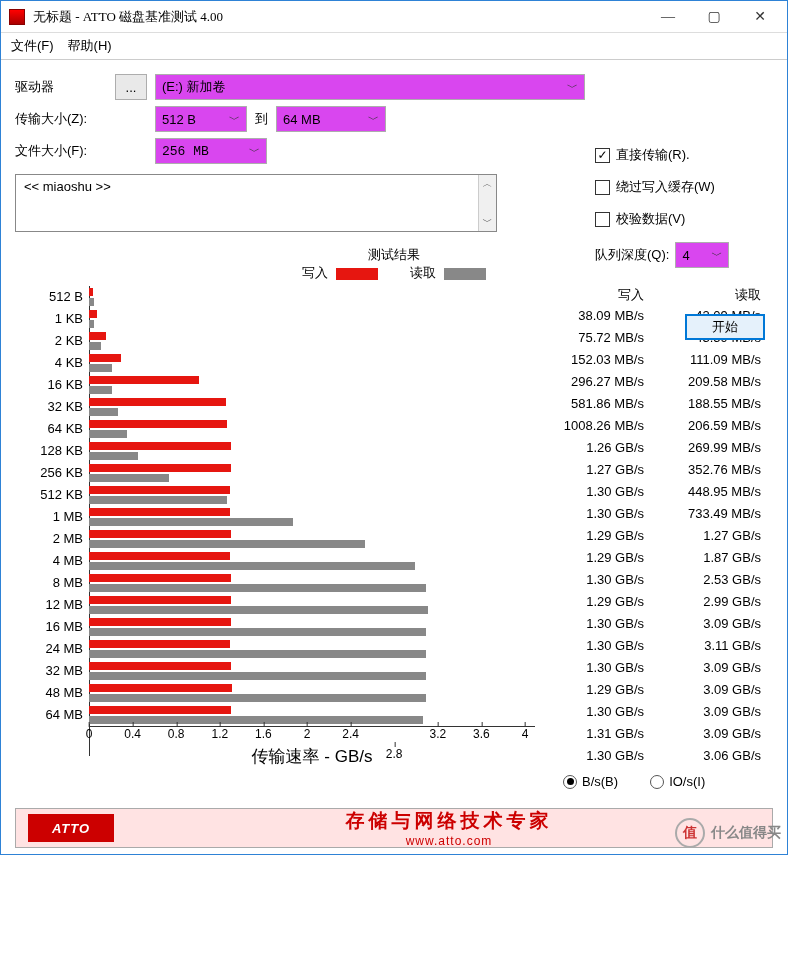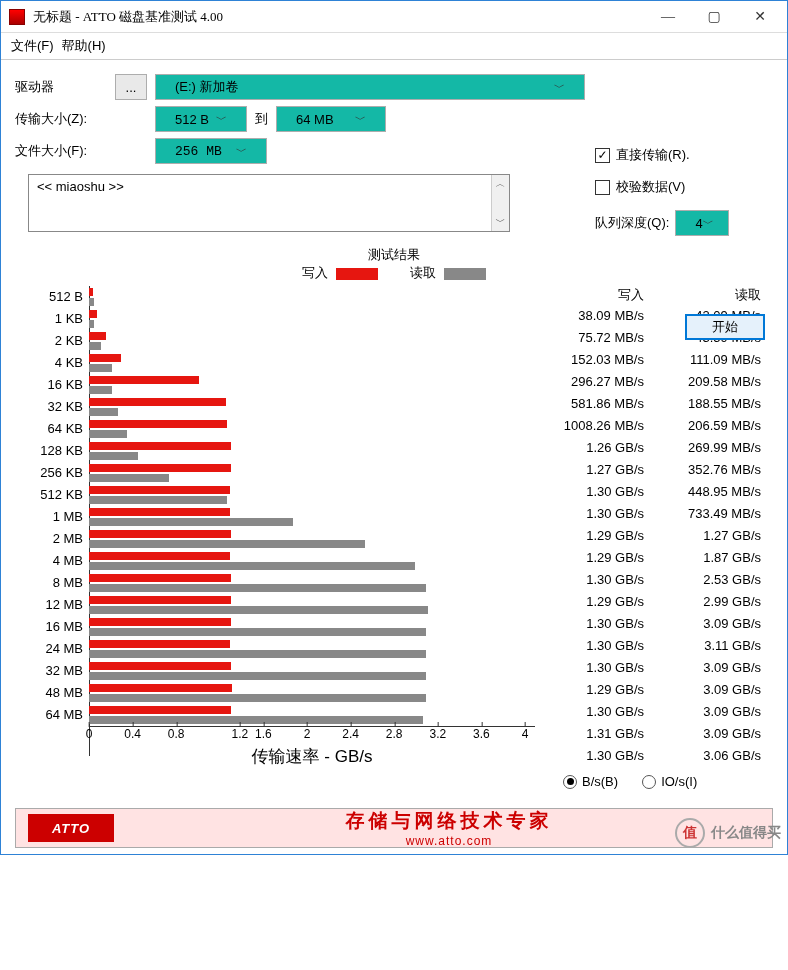--- a/index.html
+++ b/index.html
@@ -27,35 +27,35 @@
     margin-right: 8px;
   }
   .titlebar .title { flex: 1; }
   .titlebar .win-btn {
     width: 46px; height: 30px;
     display:flex;align-items:center;justify-content:center;
     font-size:14px;color:#333;
   }
   .menubar {
     padding: 4px 10px;
-    display:flex;gap:8px;
+    display:flex;gap:14px;
   }
   .menubar span { cursor:default; }
   .content {
     border-top:1px solid #ccc;
     padding:8px 14px 4px 14px;
   }
   .row { display:flex; align-items:center; margin:6px 0; }
   .row .lbl { width:100px; }
   .select {
     border:1px solid #adadad;
-    background:#14b8a6;
+    background:#d946ef;
     height:26px;
     display:flex;align-items:center;justify-content:space-between;
-    padding:0 19px;
+    padding:0 6px;
     font-size:13px;
   }
   .select .chev { font-size:11px;color:#333;}
   .btn {
     border:1px solid #adadad;
     background:#e9e9e9;
     height:26px;
     display:flex;align-items:center;justify-content:center;
     padding:0 10px;
   }
@@ -68,21 +68,20 @@
     position:absolute; right:22px; top:86px; width:170px;
     display:flex;flex-direction:column;gap:14px;
   }
   .right-col .opt { display:flex;align-items:center;}
   .ql-row { display:flex;align-items:center;gap:6px;}
   .textbox {
     margin-top:10px;
     border:1px solid #888;
     width:482px;height:58px;
     display:flex;
-    margin-left:13px;
   }
   .textbox .ta {
     flex:1;padding:4px 8px;font-size:13px;
   }
   .textbox .scroll {
     width:18px;background:#f0f0f0;border-left:1px solid #ccc;
     display:flex;flex-direction:column;justify-content:space-between;
     align-items:center;padding:2px 0;font-size:10px;color:#555;
   }
   .start-btn {
@@ -134,21 +133,21 @@
   .xtick {
     position:absolute;top:0;font-size:12px;transform:translateX(-50%);
   }
   .xtick::before {
     content:"";position:absolute;left:50%;top:-5px;width:1px;height:5px;background:#333;
   }
   .xaxis-label {
     position:absolute;left:0;right:0;top:18px;text-align:center;font-size:17px;
   }
   .radio-row {
-    display:flex;gap:24px;padding:8px 0 4px 24px;
+    display:flex;gap:32px;padding:8px 0 4px 24px;
   }
   .radio-row .r {
     display:flex;align-items:center;gap:5px;
   }
   .radio {
     width:14px;height:14px;border:1px solid #555;border-radius:50%;
     display:inline-flex;align-items:center;justify-content:center;
   }
   .radio.sel::after { content:"";width:7px;height:7px;border-radius:50%;background:#000;}
   .footer {
@@ -226,20 +225,24 @@
       </div>
     </div>
 
     <div class="right-col">
       <div class="opt">
         <span class="chk">✓</span>
         <span>直接传输(R).</span>
       </div>
       <div class="opt">
         <span class="chk"></span>
+        <span>绕过写入缓存(W)</span>
+      </div>
+      <div class="opt">
+        <span class="chk"></span>
         <span>校验数据(V)</span>
       </div>
       <div class="ql-row">
         <span>队列深度(Q):</span>
         <div class="select" style="width:54px;">
           <span>4</span>
           <span class="chev">﹀</span>
         </div>
       </div>
     </div>
@@ -366,25 +369,25 @@
                 <div class="ylabel">64 MB</div>
                 <div class="bar-w" style="width:141.70000000000002px"></div>
                 <div class="bar-r" style="width:333.54px"></div>
               </div>
             </div>
           <div class="xaxis" id="xaxis">
             <div class="xaxis-label">传输速率 - GB/s</div>
           <div class="xtick" style="left: 0px;">0</div>
               <div class="xtick" style="left: 43.6px;">0.4</div>
               <div class="xtick" style="left: 87.2px;">0.8</div>
-              <div class="xtick" style="left: 130.8px; margin-left: 20px;">1.2</div>
+              <div class="xtick" style="left: 130.8px;">1.2</div>
               <div class="xtick" style="left: 174.4px;">1.6</div>
               <div class="xtick" style="left: 218px;">2</div>
               <div class="xtick" style="left: 261.6px;">2.4</div>
-              <div class="xtick" style="left: 305.2px;">2.8</div>
+              <div class="xtick" style="left: 305.2px; margin-top: 20px;">2.8</div>
               <div class="xtick" style="left: 348.8px;">3.2</div>
               <div class="xtick" style="left: 392.4px;">3.6</div>
               <div class="xtick" style="left: 436px;">4</div>
             </div>
         </div>
       </div>
       <div class="vals-col">
         <div class="vals-hdr">
           <div>写入</div>
           <div>读取</div>

